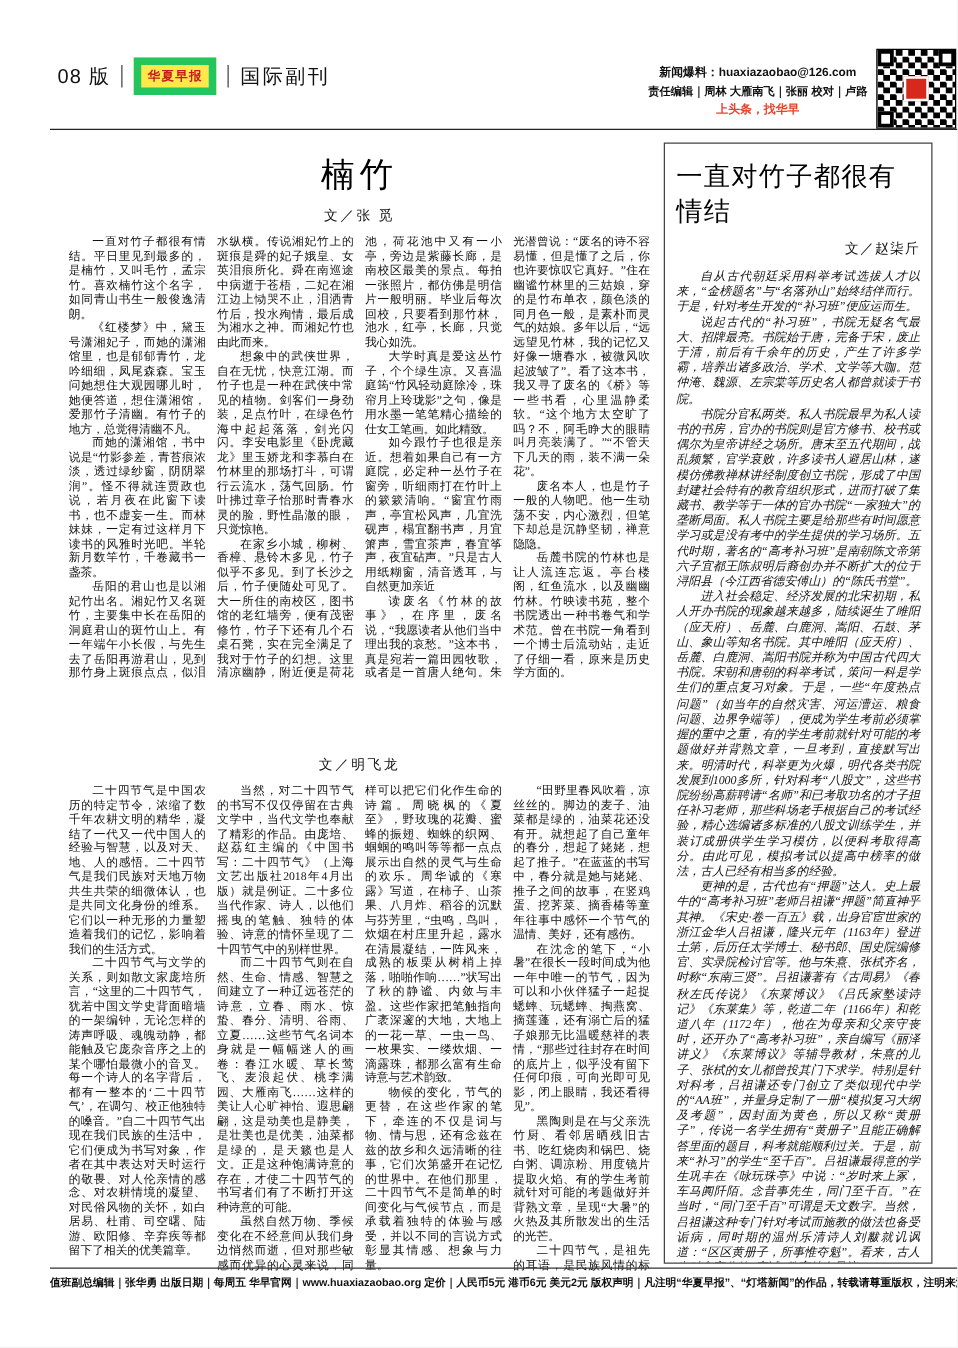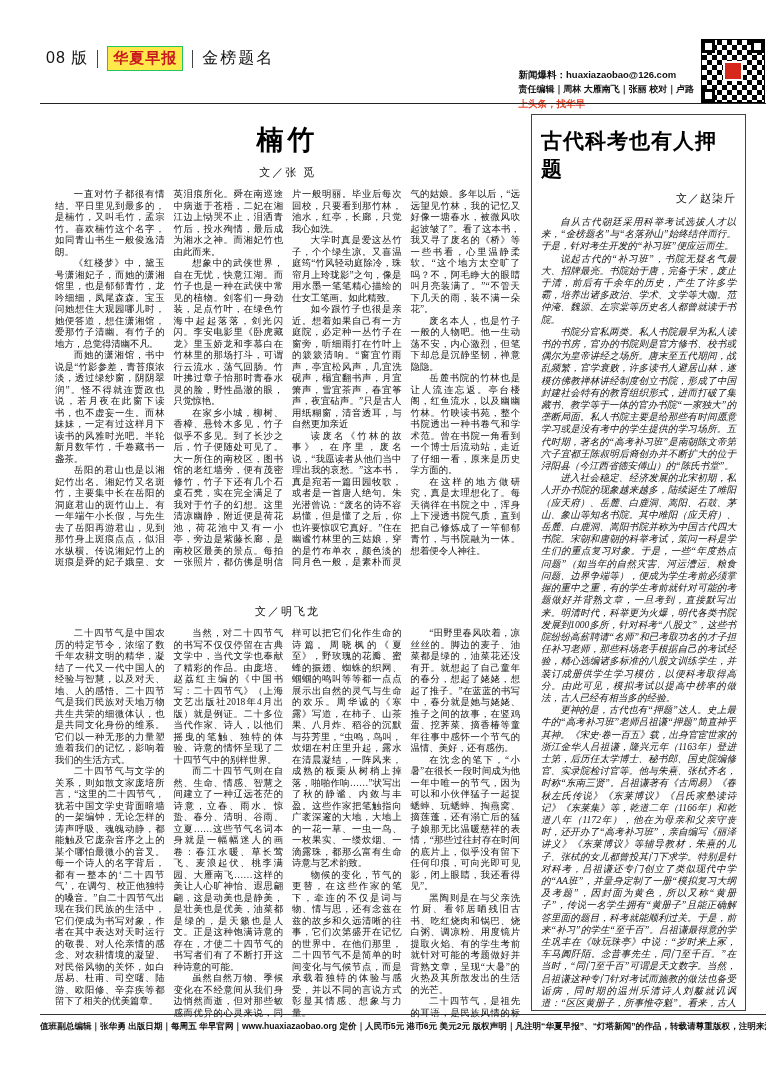--- a/index.html
+++ b/index.html
@@ -11,45 +11,45 @@
   
   .masthead {
     position:absolute; top:40px; left:46px; right:2px; height:62px;
     display:flex; justify-content:space-between; align-items:flex-start;
   }
   .mh-left { display:flex; align-items:center; gap:9px; margin-top:6px;
     font-family:"Liberation Sans","DejaVu Sans",sans-serif; }
   .edition { font-size:16px; letter-spacing:1px; }
   .vline { width:1px; height:18px; background:#444; }
   .logo {
-    background:#ffe84a; color:#c8191e; border:1px solid #22c55e;
-    font-weight:bold; font-size:15px; padding:2px 5px; letter-spacing:1px;
+    background:#ffe84a; color:#c8191e; border:6px solid #22c55e;
+    font-weight:bold; font-size:10px; padding:2px 5px; letter-spacing:1px;
     font-family:"Liberation Serif","DejaVu Serif",serif;
   }
   .section { font-size:16px; letter-spacing:2px; }
   .mh-right { display:flex; align-items:flex-start; }
-  .mh-text { text-align:left; margin-right:8px; margin-top:28px;
+  .mh-text { text-align:center; margin-right:8px; margin-top:12px;
     font-family:"Liberation Sans","DejaVu Sans",sans-serif; }
   .tipline { font-size:9.5px; font-weight:bold; line-height:14px; }
   .editors { font-size:9px;  font-weight:bold; line-height:14px; }
   .slogan  { font-size:9.5px; font-weight:bold; line-height:15px; color:#e8432b; }
   .qr {
     position:relative; width:62px; height:62px; background:
       repeating-conic-gradient(#000 0% 25%, #fff 0% 50%) 0 0/10px 10px;
     outline:1px solid #000;
   }
   .qr .finder { position:absolute; width:13px; height:13px; border:3px solid #000; background:#fff; box-sizing:border-box; }
   .qr .f1{ top:0; left:0; } .qr .f2{ top:0; right:0; } .qr .f3{ bottom:0; left:0; }
   .qr .center { position:absolute; top:21px; left:21px; width:20px; height:20px; background:#d7281e; border:2px solid #fff; box-sizing:border-box; }
   .header-rule { position:absolute; top:103px; left:40px; right:0; border-top:1.5px solid #222; }
 
   
   .main { position:absolute; top:112px; left:55px; width:691px; display:flex; gap:11px; }
   .left-sec { width:465px; }
-  .a-title { font-family:"Liberation Sans","DejaVu Sans",sans-serif; font-weight:bold;
+  .a-title { font-family:"Liberation Sans","DejaVu Sans",sans-serif; font-weight:normal;
              text-align:center; margin:0; color:#000; }
   .t1 { font-size:27px; letter-spacing:4px; margin-top:10px; }
   .t2 { font-size:23px; letter-spacing:2px; margin-top:12px; }
   .a-byline { text-align:center; font-size:11px; letter-spacing:2px; margin:7px 0 9px 0; }
   .cols { column-gap:9px; column-count:4; text-align:justify; overflow:hidden; }
   .cols1 { height:408px; }
   .cols2 { height:392px; }
   .para { margin:0; text-indent:2em; font-size:9.4px; line-height:11.5px; }
 
   
@@ -74,21 +74,21 @@
 <body>
 
 <div class="page">
 
   <header class="masthead">
     <div class="mh-left">
       <span class="edition">08 版</span>
       <span class="vline"></span>
       <span class="logo">华夏早报</span>
       <span class="vline"></span>
-      <span class="section">金榜题名</span>
+      <span class="section">国际副刊</span>
     </div>
     <div class="mh-right">
       <div class="mh-text">
         <div class="tipline">新闻爆料：huaxiazaobao@126.com</div>
         <div class="editors">责任编辑｜周林 大雁南飞｜张丽 校对｜卢路</div>
         <div class="slogan">上头条，找华早</div>
       </div>
       <div class="qr">
         <div class="finder f1"></div>
         <div class="finder f2"></div>
@@ -111,21 +111,20 @@
             <p class="para">《红楼梦》中，黛玉号潇湘妃子，而她的潇湘馆里，也是郁郁青竹，龙吟细细，凤尾森森。宝玉问她想住大观园哪儿时，她便答道，想住潇湘馆，爱那竹子清幽。有竹子的地方，总觉得清幽不凡。</p>
             <p class="para">而她的潇湘馆，书中说是“竹影参差，青苔痕浓淡，透过绿纱窗，阴阴翠润”。怪不得就连贾政也说，若月夜在此窗下读书，也不虚妄一生。而林妹妹，一定有过这样月下读书的风雅时光吧。半轮新月数竿竹，千卷藏书一盏茶。</p>
             <p class="para">岳阳的君山也是以湘妃竹出名。湘妃竹又名斑竹，主要集中长在岳阳的洞庭君山的斑竹山上。有一年端午小长假，与先生去了岳阳再游君山，见到那竹身上斑痕点点，似泪水纵横。传说湘妃竹上的斑痕是舜的妃子娥皇、女英泪痕所化。舜在南巡途中病逝于苍梧，二妃在湘江边上恸哭不止，泪洒青竹后，投水殉情，最后成为湘水之神。而湘妃竹也由此而来。</p>
             <p class="para">想象中的武侠世界，自在无忧，快意江湖。而竹子也是一种在武侠中常见的植物。剑客们一身劲装，足点竹叶，在绿色竹海中起起落落，剑光闪闪。李安电影里《卧虎藏龙》里玉娇龙和李慕白在竹林里的那场打斗，可谓行云流水，荡气回肠。竹叶拂过章子怡那时青春水灵的脸，野性晶澈的眼，只觉惊艳。</p>
             <p class="para">在家乡小城，柳树、香樟、悬铃木多见，竹子似乎不多见。到了长沙之后，竹子便随处可见了。大一所住的南校区，图书馆的老红墙旁，便有茂密修竹，竹子下还有几个石桌石凳，实在完全满足了我对于竹子的幻想。这里清凉幽静，附近便是荷花池，荷花池中又有一小亭，旁边是紫藤长廊，是南校区最美的景点。每拍一张照片，都仿佛是明信片一般明丽。毕业后每次回校，只要看到那竹林，池水，红亭，长廊，只觉我心如洗。</p>
             <p class="para">大学时真是爱这丛竹子，个个绿生凉。又喜温庭筠“竹风轻动庭除冷，珠帘月上玲珑影”之句，像是用水墨一笔笔精心描绘的仕女工笔画。如此精致。</p>
             <p class="para">如今跟竹子也很是亲近。想着如果自己有一方庭院，必定种一丛竹子在窗旁，听细雨打在竹叶上的簌簌清响。“窗宜竹雨声，亭宜松风声，几宜洗砚声，榻宜翻书声，月宜箫声，雪宜茶声，春宜筝声，夜宜砧声。”只是古人用纸糊窗，清音透耳，与自然更加亲近</p>
             <p class="para">读废名《竹林的故事》，在序里，废名说，“我愿读者从他们当中理出我的哀愁。”这本书，真是宛若一篇田园牧歌，或者是一首唐人绝句。朱光潜曾说：“废名的诗不容易懂，但是懂了之后，你也许要惊叹它真好。”住在幽谧竹林里的三姑娘，穿的是竹布单衣，颜色淡的同月色一般，是素朴而灵气的姑娘。多年以后，“远远望见竹林，我的记忆又好像一塘春水，被微风吹起波皱了”。看了这本书，我又寻了废名的《桥》等一些书看，心里温静柔软。“这个地方太空旷了吗？不，阿毛睁大的眼睛叫月亮装满了。”“不管天下几天的雨，装不满一朵花”。</p>
             <p class="para">废名本人，也是竹子一般的人物吧。他一生动荡不安，内心激烈，但笔下却总是沉静坚韧，禅意隐隐。</p>
             <p class="para">岳麓书院的竹林也是让人流连忘返。亭台楼阁，红鱼流水，以及幽幽竹林。竹映读书苑，整个书院透出一种书卷气和学术范。曾在书院一角看到一个博士后流动站，走近了仔细一看，原来是历史学方面的。</p>
-            <p class="para">在这样的地方做研究，真是太理想化了。每天徜徉在书院之中，浑身上下浸透书院气质，直到把自己修炼成了一竿郁郁青竹，与书院融为一体。想着便令人神往。</p>
           </div>
       </article>
 
       <article>
         <div class="a-byline">文／明飞龙</div>
         <div class="cols cols2">
             <p class="para">二十四节气是中国农历的特定节令，浓缩了数千年农耕文明的精华，凝结了一代又一代中国人的经验与智慧，以及对天、地、人的感悟。二十四节气是我们民族对天地万物共生共荣的细微体认，也是共同文化身份的维系。它们以一种无形的力量塑造着我们的记忆，影响着我们的生活方式。</p>
             <p class="para">二十四节气与文学的关系，则如散文家庞培所言，“这里的二十四节气，犹若中国文学史背面暗墙的一架编钟，无论怎样的涛声呼吸、魂魄动静，都能触及它庞杂音序之上的某个哪怕最微小的音叉。每一个诗人的名字背后，都有一整本的‘二十四节气’，在调匀、校正他独特的嗓音。”自二十四节气出现在我们民族的生活中，它们便成为书写对象，作者在其中表达对天时运行的敬畏、对人伦亲情的感念、对农耕情境的凝望、对民俗风物的关怀，如白居易、杜甫、司空曙、陆游、欧阳修、辛弃疾等都留下了相关的优美篇章。</p>
             <p class="para">当然，对二十四节气的书写不仅仅停留在古典文学中，当代文学也奉献了精彩的作品。由庞培、赵荔红主编的《中国书写：二十四节气》（上海文艺出版社2018年4月出版）就是例证。二十多位当代作家、诗人，以他们摇曳的笔触、独特的体验、诗意的情怀呈现了二十四节气中的别样世界。</p>
             <p class="para">而二十四节气则在自然、生命、情感、智慧之间建立了一种辽远苍茫的诗意，立春、雨水、惊蛰、春分、清明、谷雨、立夏……这些节气名词本身就是一幅幅迷人的画卷：春江水暖、草长莺飞、麦浪起伏、桃李满园、大雁南飞……这样的美让人心旷神怡、遐思翩翩，这是动美也是静美，是壮美也是优美，油菜都是绿的，是天籁也是人文。正是这种饱满诗意的存在，才使二十四节气的书写者们有了不断打开这种诗意的可能。</p>
@@ -134,21 +133,21 @@
             <p class="para">“田野里春风吹着，凉丝丝的。脚边的麦子、油菜都是绿的，油菜花还没有开。就想起了自己童年的春分，想起了姥姥，想起了推子。”在蓝蓝的书写中，春分就是她与姥姥、推子之间的故事，在竖鸡蛋、挖荠菜、摘香椿等童年往事中感怀一个节气的温情、美好，还有感伤。</p>
             <p class="para">在沈念的笔下，“小暑”在很长一段时间成为他一年中唯一的节气，因为可以和小伙伴猛子一起捉蟋蟀、玩蟋蟀、掏燕窝、摘莲蓬，还有溺亡后的猛子娘那无比温暖慈祥的表情，“那些过往封存在时间的底片上，似乎没有留下任何印痕，可向光即可见影，闭上眼睛，我还看得见”。</p>
             <p class="para">黑陶则是在与父亲洗竹厨、看邻居晒残旧古书、吃红烧肉和锅巴、烧白粥、调凉粉、用度镜片提取火焰、有的学生考前就针对可能的考题做好并背熟文章，呈现“大暑”的火热及其所散发出的生活的光芒。</p>
             <p class="para">二十四节气，是祖先的耳语，是民族风情的标识，是来自广袤大地与辽阔星空的深远记忆，是源自生命、大地的动人智慧。</p>
           </div>
       </article>
 
     </section>
 
     <aside class="right-box">
-      <h1 class="a-title t3">古代科考也有人押题</h1>
+      <h1 class="a-title t3">一直对竹子都很有情结</h1>
       <div class="a-byline by3">文／赵柒斤</div>
       <div class="kai">
           <p class="para">自从古代朝廷采用科举考试选拔人才以来，“金榜题名”与“名落孙山”始终结伴而行。于是，针对考生开发的“补习班”便应运而生。</p>
           <p class="para">说起古代的“补习班”，书院无疑名气最大、招牌最亮。书院始于唐，完备于宋，废止于清，前后有千余年的历史，产生了许多学霸，培养出诸多政治、学术、文学等大咖。范仲淹、魏源、左宗棠等历史名人都曾就读于书院。</p>
           <p class="para">书院分官私两类。私人书院最早为私人读书的书房，官办的书院则是官方修书、校书或偶尔为皇帝讲经之场所。唐末至五代期间，战乱频繁，官学衰败，许多读书人避居山林，遂模仿佛教禅林讲经制度创立书院，形成了中国封建社会特有的教育组织形式，进而打破了集藏书、教学等于一体的官办书院“一家独大”的垄断局面。私人书院主要是给那些有时间愿意学习或是没有考中的学生提供的学习场所。五代时期，著名的“高考补习班”是南朝陈文帝第六子宜都王陈叔明后裔创办并不断扩大的位于浔阳县（今江西省德安傅山）的“陈氏书堂”。</p>
           <p class="para">进入社会稳定、经济发展的北宋初期，私人开办书院的现象越来越多，陆续诞生了雎阳（应天府）、岳麓、白鹿洞、嵩阳、石鼓、茅山、象山等知名书院。其中雎阳（应天府）、岳麓、白鹿洞、嵩阳书院并称为中国古代四大书院。宋朝和唐朝的科举考试，策问一科是学生们的重点复习对象。于是，一些“年度热点问题”（如当年的自然灾害、河运漕运、粮食问题、边界争端等），便成为学生考前必须掌握的重中之重，有的学生考前就针对可能的考题做好并背熟文章，一旦考到，直接默写出来。明清时代，科举更为火爆，明代各类书院发展到1000多所，针对科考“八股文”，这些书院纷纷高薪聘请“名师”和已考取功名的才子担任补习老师，那些科场老手根据自己的考试经验，精心选编诸多标准的八股文训练学生，并装订成册供学生学习模仿，以便科考取得高分。由此可见，模拟考试以提高中榜率的做法，古人已经有相当多的经验。</p>
           <p class="para">更神的是，古代也有“押题”达人。史上最牛的“高考补习班”老师吕祖谦“押题”简直神乎其神。《宋史·卷一百五》载，出身官宦世家的浙江金华人吕祖谦，隆兴元年（1163年）登进士第，后历任太学博士、秘书郎、国史院编修官、实录院检讨官等。他与朱熹、张栻齐名，时称“东南三贤”。吕祖谦著有《古周易》《春秋左氏传说》《东莱博议》《吕氏家塾读诗记》《东莱集》等，乾道二年（1166年）和乾道八年（1172年），他在为母亲和父亲守丧时，还开办了“高考补习班”，亲自编写《丽泽讲义》《东莱博议》等辅导教材，朱熹的儿子、张栻的女儿都曾投其门下求学。特别是针对科考，吕祖谦还专门创立了类似现代中学的“AA班”，并量身定制了一册“模拟复习大纲及考题”，因封面为黄色，所以又称“黄册子”，传说一名学生拥有“黄册子”且能正确解答里面的题目，科考就能顺利过关。于是，前来“补习”的学生“至千百”。吕祖谦最得意的学生巩丰在《咏玩珠亭》中说：“岁时来上冢，车马阗阡陌。念昔事先生，同门至千百。”在当时，“同门至千百”可谓是天文数字。当然，吕祖谦这种专门针对考试而施教的做法也备受诟病，同时期的温州乐清诗人刘黻就讥讽道：“区区黄册子，所事惟夺魁”。看来，古人也对拿高分的“应试”教育持有异议。</p>
         </div>
     </aside>
 

